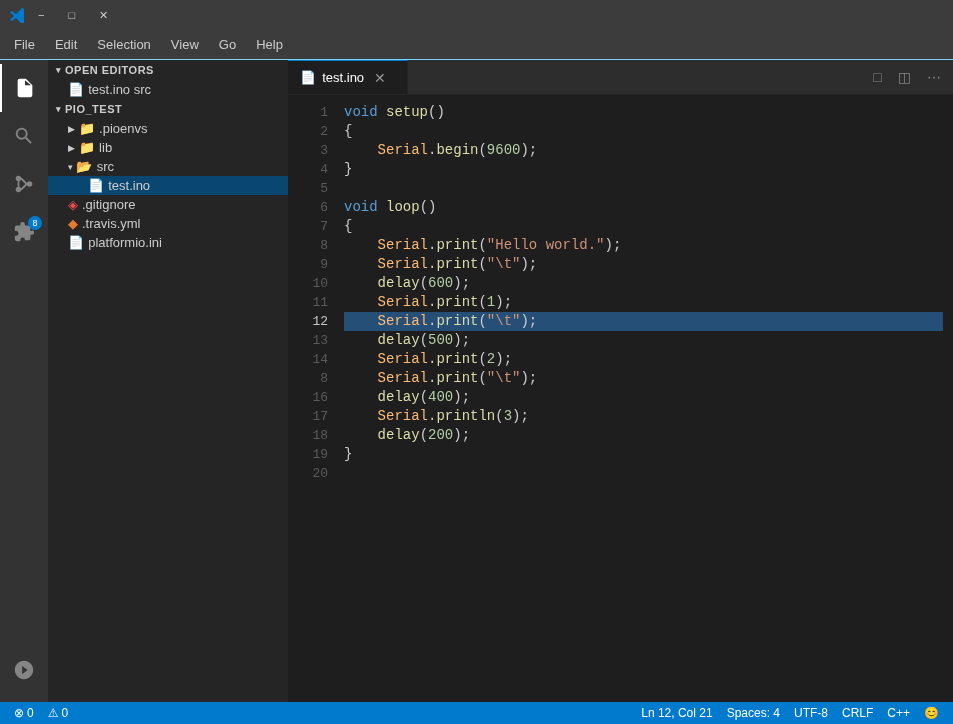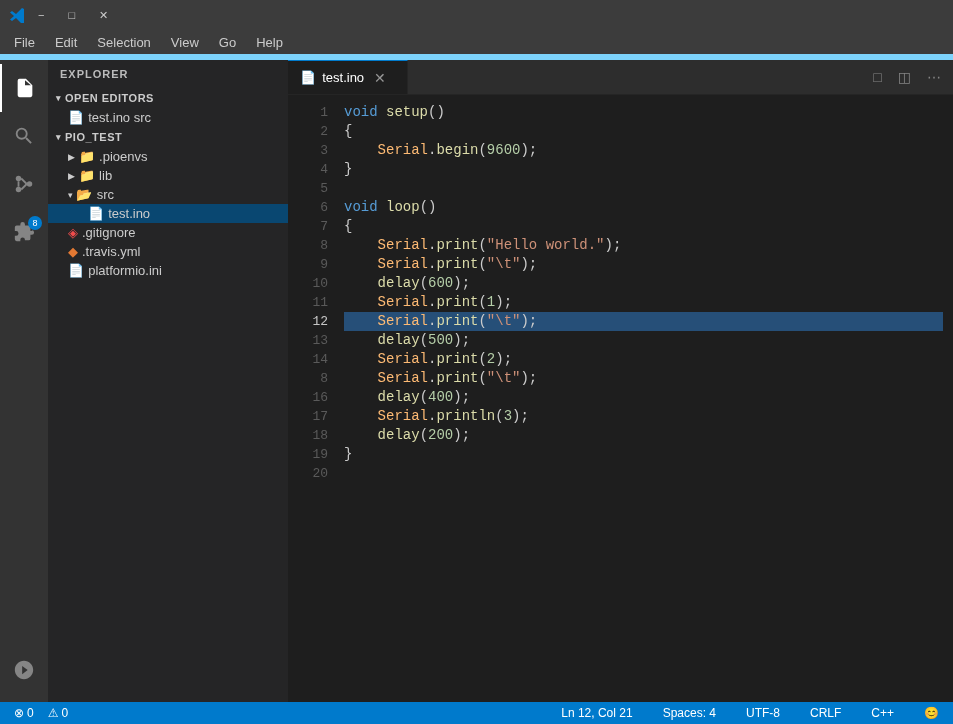--- a/index.html
+++ b/index.html
@@ -49,21 +49,21 @@
 
     
     #menu-bar {
       height: 30px;
       background: #3c3c3c;
       display: flex;
       align-items: center;
       padding: 0 4px;
       font-size: 13px;
       flex-shrink: 0;
-      border-bottom: 6px solid #7dd3fc;
+      border-bottom: 1px solid #7dd3fc;
     }
     #menu-bar .menu-item {
       padding: 4px 10px;
       cursor: pointer;
       color: #cccccc;
     }
 
     
     #main {
       display: flex;
@@ -291,21 +291,21 @@
       cursor: pointer;
       display: flex;
       align-items: center;
       gap: 3px;
       height: 100%;
     }
     .status-right {
       margin-left: auto;
       display: flex;
       align-items: flex-start;
-      gap: 18px;
+      gap: 2px;
     }
   </style>
 </head>
 <body>
 
 <div id="title-bar">
 
   <svg class="title-icon" viewBox="0 0 16 16" fill="none">
     <path d="M12 1L6 7 2 4 0 5.5l4 3.5-4 3.5L2 14l4-3 6 6 2-1V2L12 1z" fill="#007acc"></path>
   </svg>
@@ -355,23 +355,20 @@
       <span class="badge">8</span>
     </div>
     <div class="activity-icon" style="margin-top:auto; margin-bottom:8px;">
       <svg width="22" height="22" viewBox="0 0 24 24" fill="currentColor">
         <path d="M12 2C6.48 2 2 6.48 2 12s4.48 10 10 10 10-4.48 10-10S17.52 2 12 2zm-2 14.5v-9l6 4.5-6 4.5z"></path>
       </svg>
     </div>
   </div>
 
   <div id="sidebar">
-    <div id="sidebar-title">
-      <span>Explorer</span>
-    </div>
     <div class="file-tree">
 
       <div class="section-header">
         <span class="arrow">▾</span>
         OPEN EDITORS
       </div>
       <div class="tree-item">
         <span class="indent" style="width:20px;"></span>
         <span class="icon ino-icon">📄</span>
         <span class="label">test.ino src</span>

